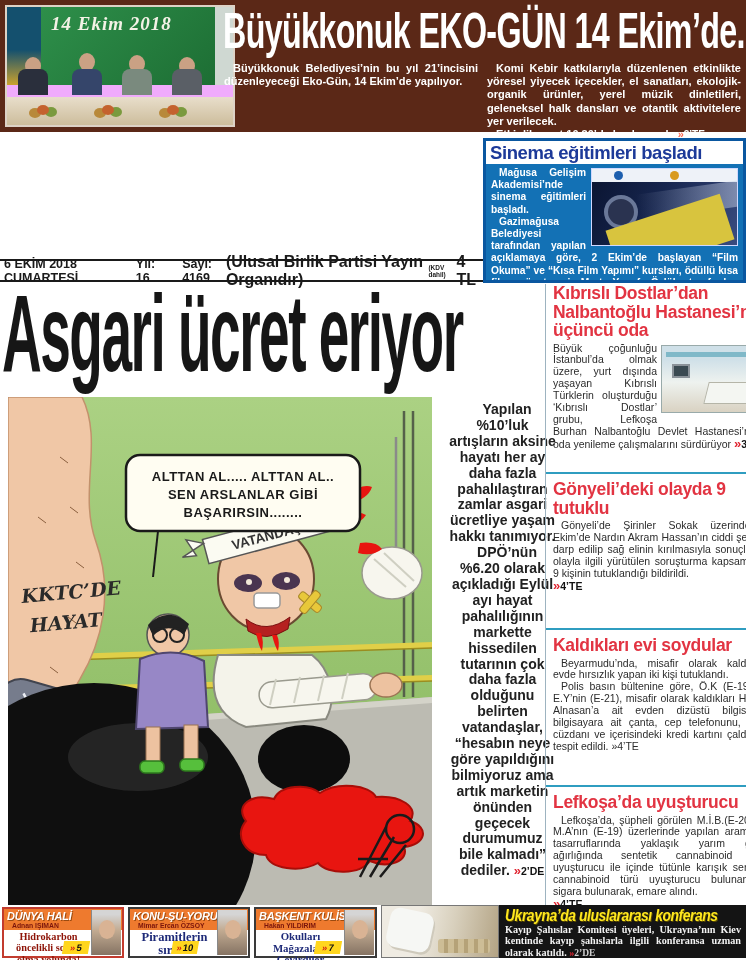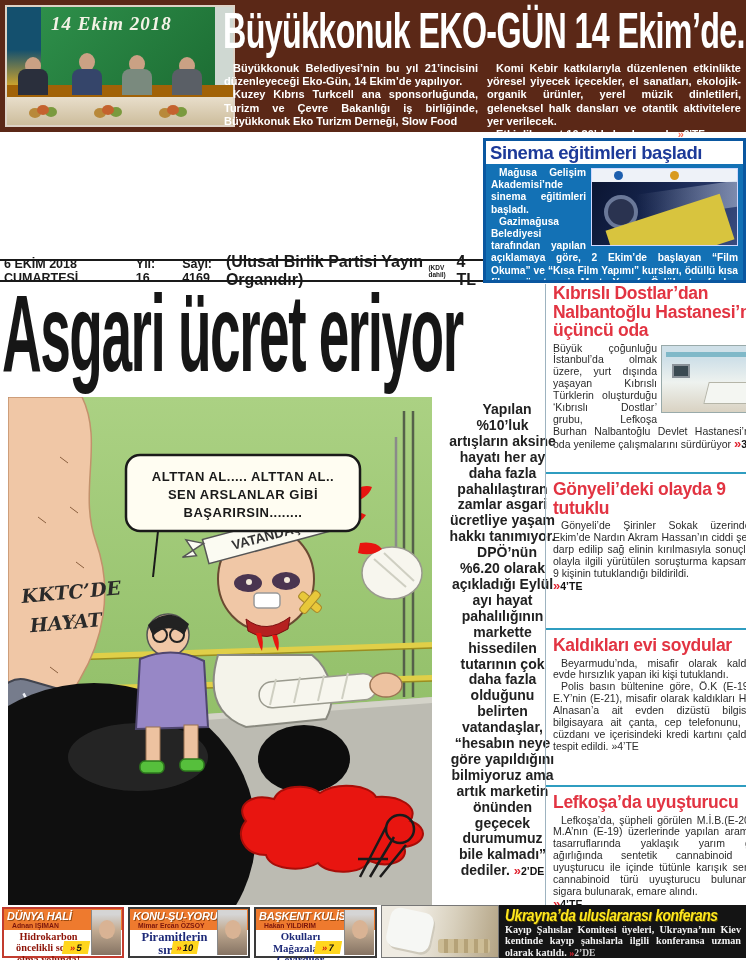--- a/index.html
+++ b/index.html
@@ -2,21 +2,21 @@
 <html><head>
 <meta charset="utf-8">
 <style>
   * { margin:0; padding:0; box-sizing:border-box; }
   html,body { background:#e9e9e9; }
   body { font-family:"Liberation Sans", sans-serif; }
   #page { position:relative; width:746px; height:960px; background:#fff; overflow:hidden; margin:0 auto; }
 
   
   .top-banner { position:absolute; left:0; top:0; width:746px; height:132px; background:#5b2817; }
-  .banner-photo { position:absolute; left:5px; top:5px; width:230px; height:122px; border:2px solid #ddd2c6; background:#a16207; overflow:hidden; }
+  .banner-photo { position:absolute; left:5px; top:5px; width:230px; height:122px; border:2px solid #ddd2c6; background:#f0abfc; overflow:hidden; }
   .bp-leftstrip { position:absolute; left:0; top:0; width:34px; height:78px; background:linear-gradient(180deg,#14506e 55%,#caa22e); }
   .bp-poster { position:absolute; left:34px; top:0; right:18px; height:78px; background:linear-gradient(135deg,#2e8f4a,#1d6e34); }
   .bp-poster-text { color:#f3f2e6; font-family:"Liberation Serif",serif; font-weight:bold; font-style:italic; font-size:19px; padding:6px 0 0 10px; letter-spacing:1px; }
   .bp-window { position:absolute; right:0; top:0; width:18px; height:78px; background:#cfd8d2; }
   .bp-people { position:absolute; left:0; bottom:26px; width:100%; height:46px; }
   .bp-head { position:absolute; width:16px; height:18px; border-radius:50%; background:#caa184; }
   .bp-suit { position:absolute; width:30px; height:26px; border-radius:8px 8px 0 0; background:#2a2f3c; top:16px; }
   .bp-table { position:absolute; left:0; bottom:0; width:100%; height:28px; background:linear-gradient(180deg,#e8decb,#cdbd9c); }
   .bp-flower { position:absolute; bottom:10px; width:12px; height:10px; border-radius:50%; background:#c4622e; box-shadow:8px 2px 0 #7a9a3e, -8px 3px 0 #b8893a; }
   .banner-headline { position:absolute; left:223px; top:4px; white-space:nowrap; font-weight:900; font-size:50px; line-height:54px; color:#fff; letter-spacing:-1px; transform:scaleX(0.645); transform-origin:left top; }
@@ -126,21 +126,20 @@
       <div class="bp-table">
         <div class="bp-flower" style="left:30px;"></div>
         <div class="bp-flower" style="left:95px;"></div>
         <div class="bp-flower" style="left:160px;"></div>
       </div>
     </div>
     <div class="banner-headline">Büyükkonuk EKO-GÜN 14 Ekim’de...</div>
     <div class="banner-cols">
       <div class="col">
         <p>Büyükkonuk Belediyesi’nin bu yıl 21’incisini düzenleyeceği Eko-Gün, 14 Ekim’de yapılıyor.</p>
-        <p>Kuzey Kıbrıs Turkcell ana sponsorluğunda, Turizm ve Çevre Bakanlığı iş birliğinde, Büyükkonuk Eko Turizm Derneği, Slow Food</p>
       </div>
       <div class="col">
         <p>Komi Kebir katkılarıyla düzenlenen etkinlikte yöresel yiyecek içecekler, el sanatları, ekolojik-organik ürünler, yerel müzik dinletileri, geleneksel halk dansları ve otantik aktivitelere yer verilecek.</p>
         <p class="ref-banner"><span>Etkinlik, saat 10.30’da başlayacak.</span> <span class="chev">»</span><span class="lbl">3’TE</span></p>
       </div>
     </div>
   </div>
 
   <div class="dateline">
     <span class="dl-date">6 EKİM 2018 CUMARTESİ</span>

